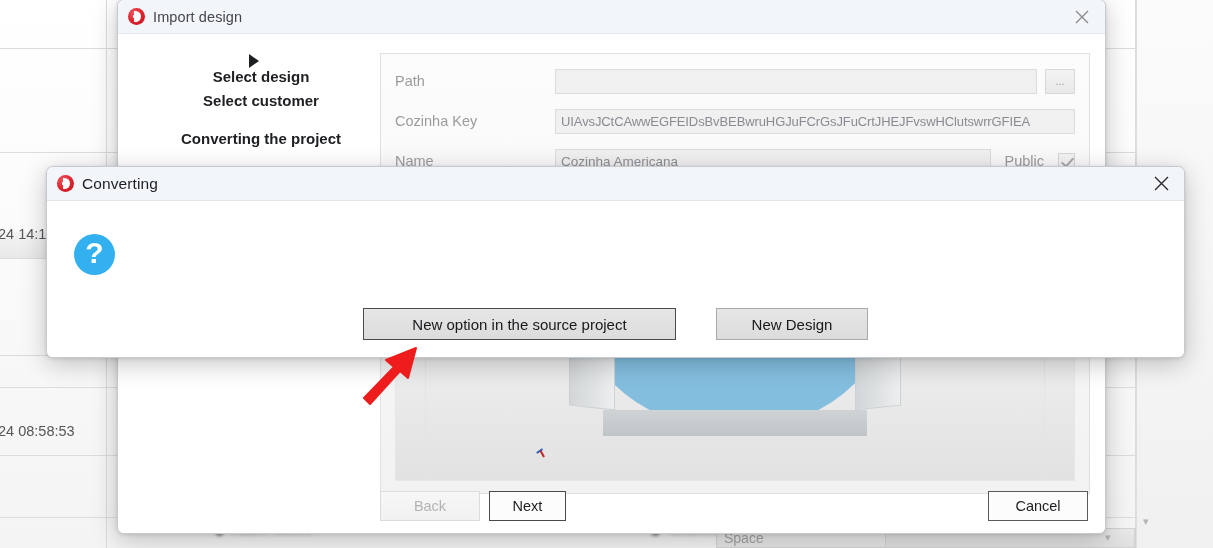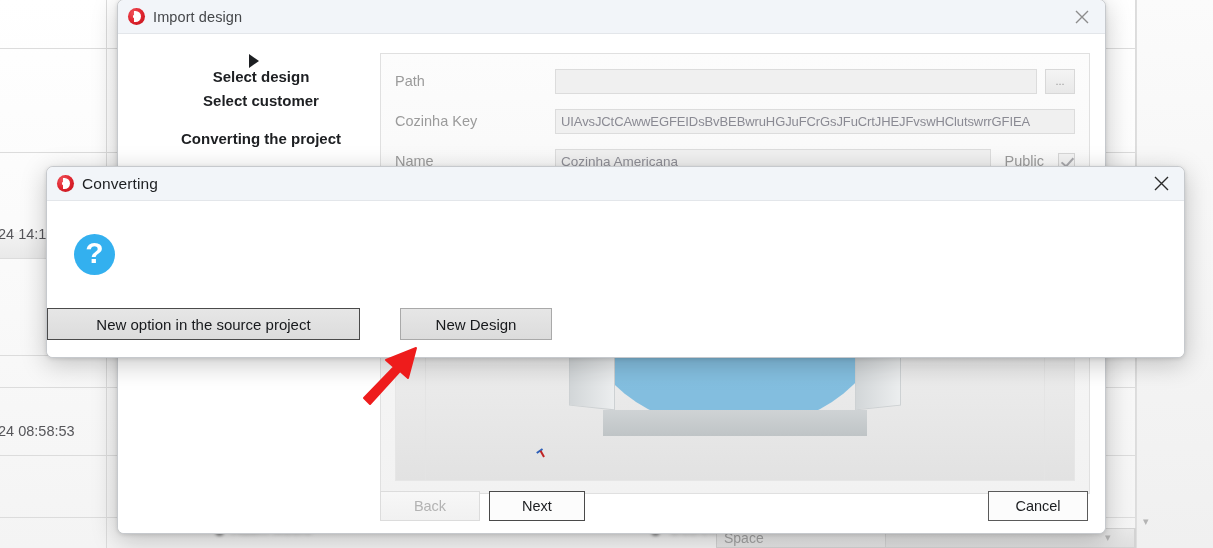--- a/index.html
+++ b/index.html
@@ -322,21 +322,21 @@
     color: #1c1e21;
     display: flex;
     align-items: center;
     justify-content: center;
     cursor: pointer;
     font-family: "Liberation Sans", sans-serif;
   }
   .btn.disabled { color: #b3b3b3; background: linear-gradient(180deg,#f7f7f7,#f1f1f1); border-color: #dcdcdc; cursor: default; }
   .btn.default { border: 1.6px solid #4a4a4a; background: #fcfcfc; }
   #btn-back  { position: absolute; left: 262px; bottom: 12px; width: 100px; }
-  #btn-next  { position: absolute; left: 371px; bottom: 12px; width: 96px; }
+  #btn-next  { position: absolute; left: 371px; bottom: 12px; width: 77px; }
   #btn-cancel{ position: absolute; right: 17px; bottom: 12px; width: 100px; border: 1.4px solid #5a5a5a; background:#fcfcfc; }
 
   
   #attention-win {
     left: 46px; top: 166px;
     width: 1139px; height: 192px;
   }
   #attention-body {
     position: absolute;
     left: 0; top: 34px; right: 0; bottom: 0;
@@ -364,21 +364,21 @@
     right: 24px;
     font-size: 16.5px;
     color: #1b1d20;
     line-height: 1.35;
   }
   .dlg-buttons {
     position: absolute;
     left: 0; right: 0;
     top: 107px;
     display: flex;
-    justify-content: flex-start;
+    justify-content: center;
     gap: 40px;
   }
   .dlg-btn {
     height: 32px;
     background: linear-gradient(180deg,#e6e6e6,#dcdcdc);
     border: 1px solid #a9a9a9;
     font-size: 15px;
     color: #17191c;
     display: flex;
     align-items: center;

